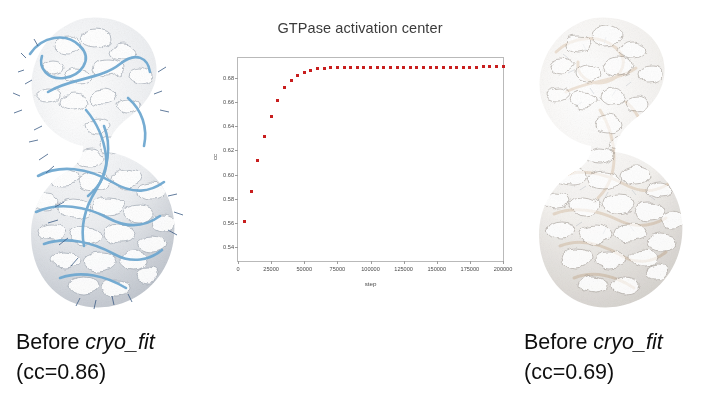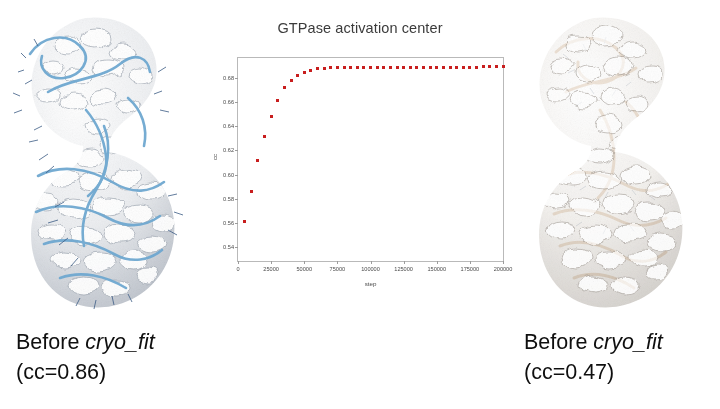--- a/index.html
+++ b/index.html
@@ -412,14 +412,14 @@
   </svg>
 </div>
 
 <div class="caption" id="caption-before">
   <span>Before </span><span class="em">cryo_fit</span>
   <span class="line2">(cc=0.86)</span>
 </div>
 
 <div class="caption" id="caption-after">
   <span>Before </span><span class="em">cryo_fit</span>
-  <span class="line2">(cc=0.47)</span>
+  <span class="line2">(cc=0.69)</span>
 </div>
 
 </body></html>

